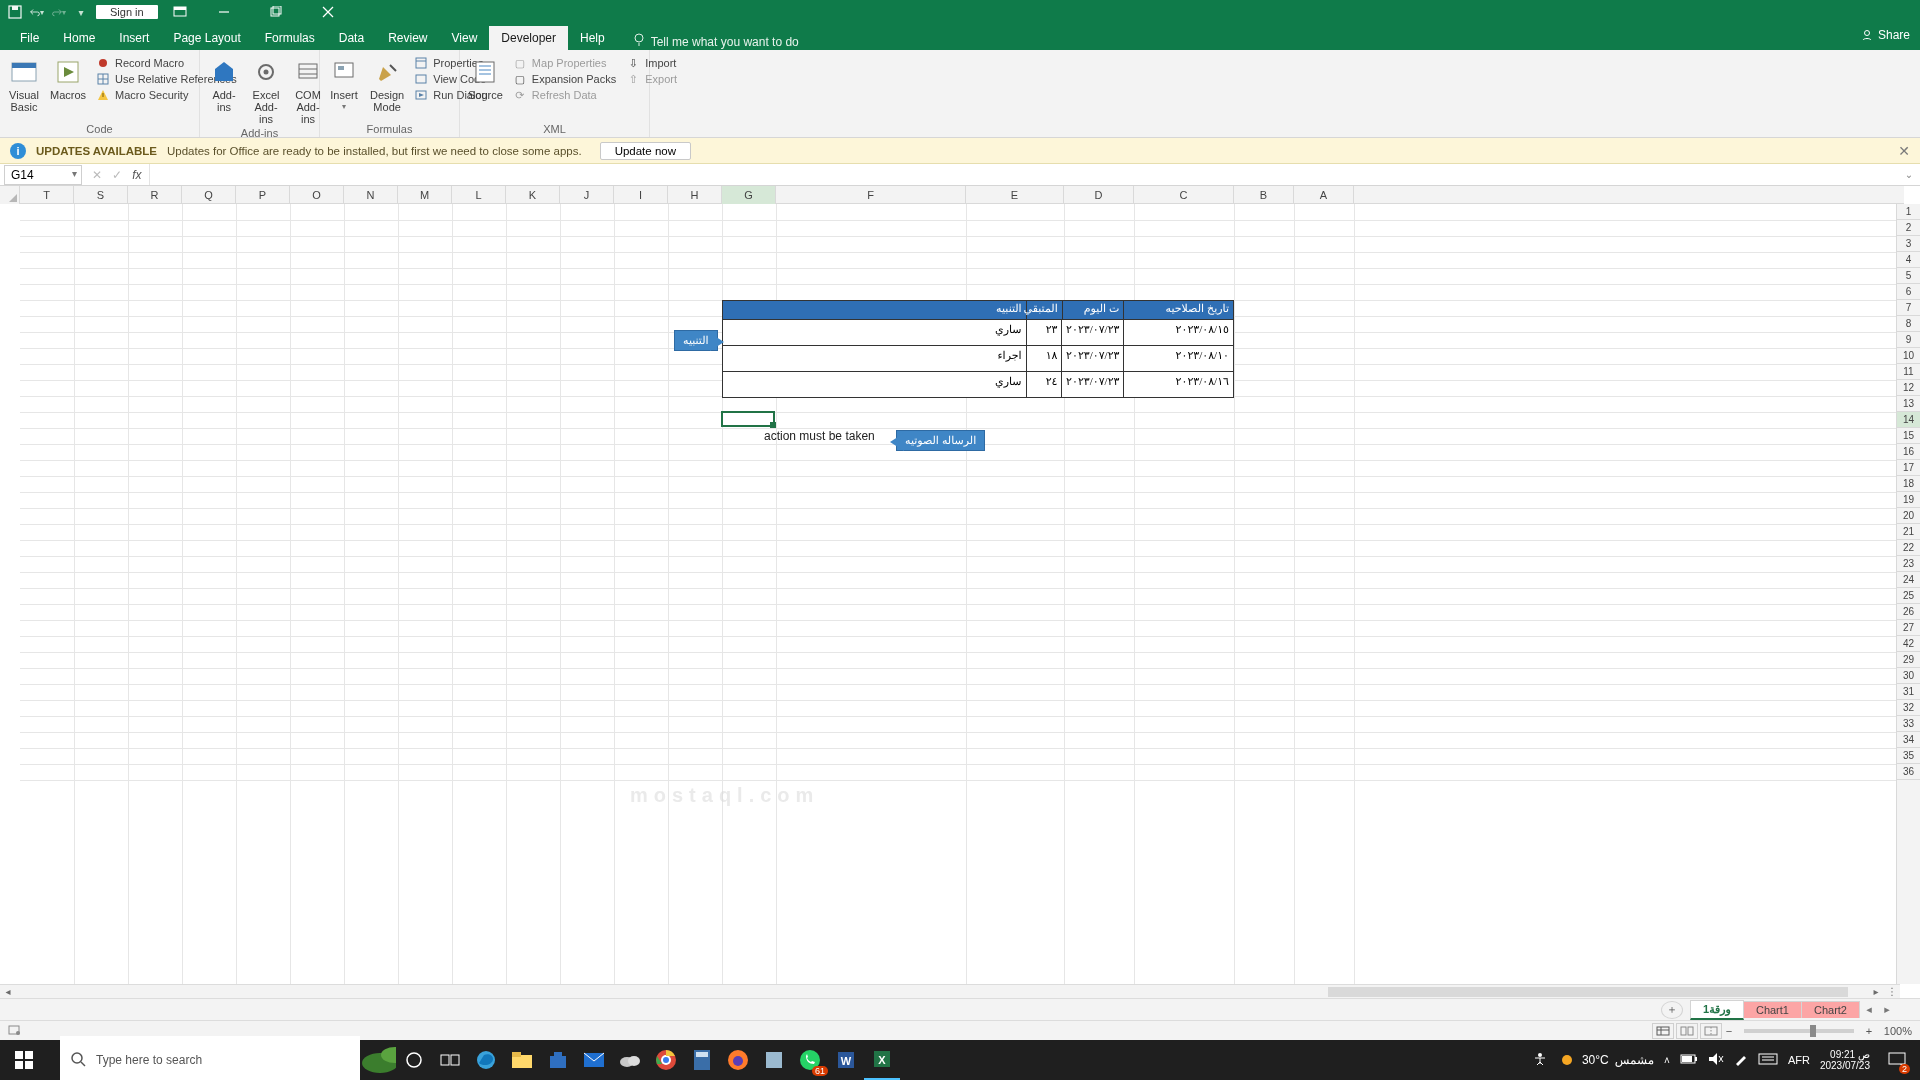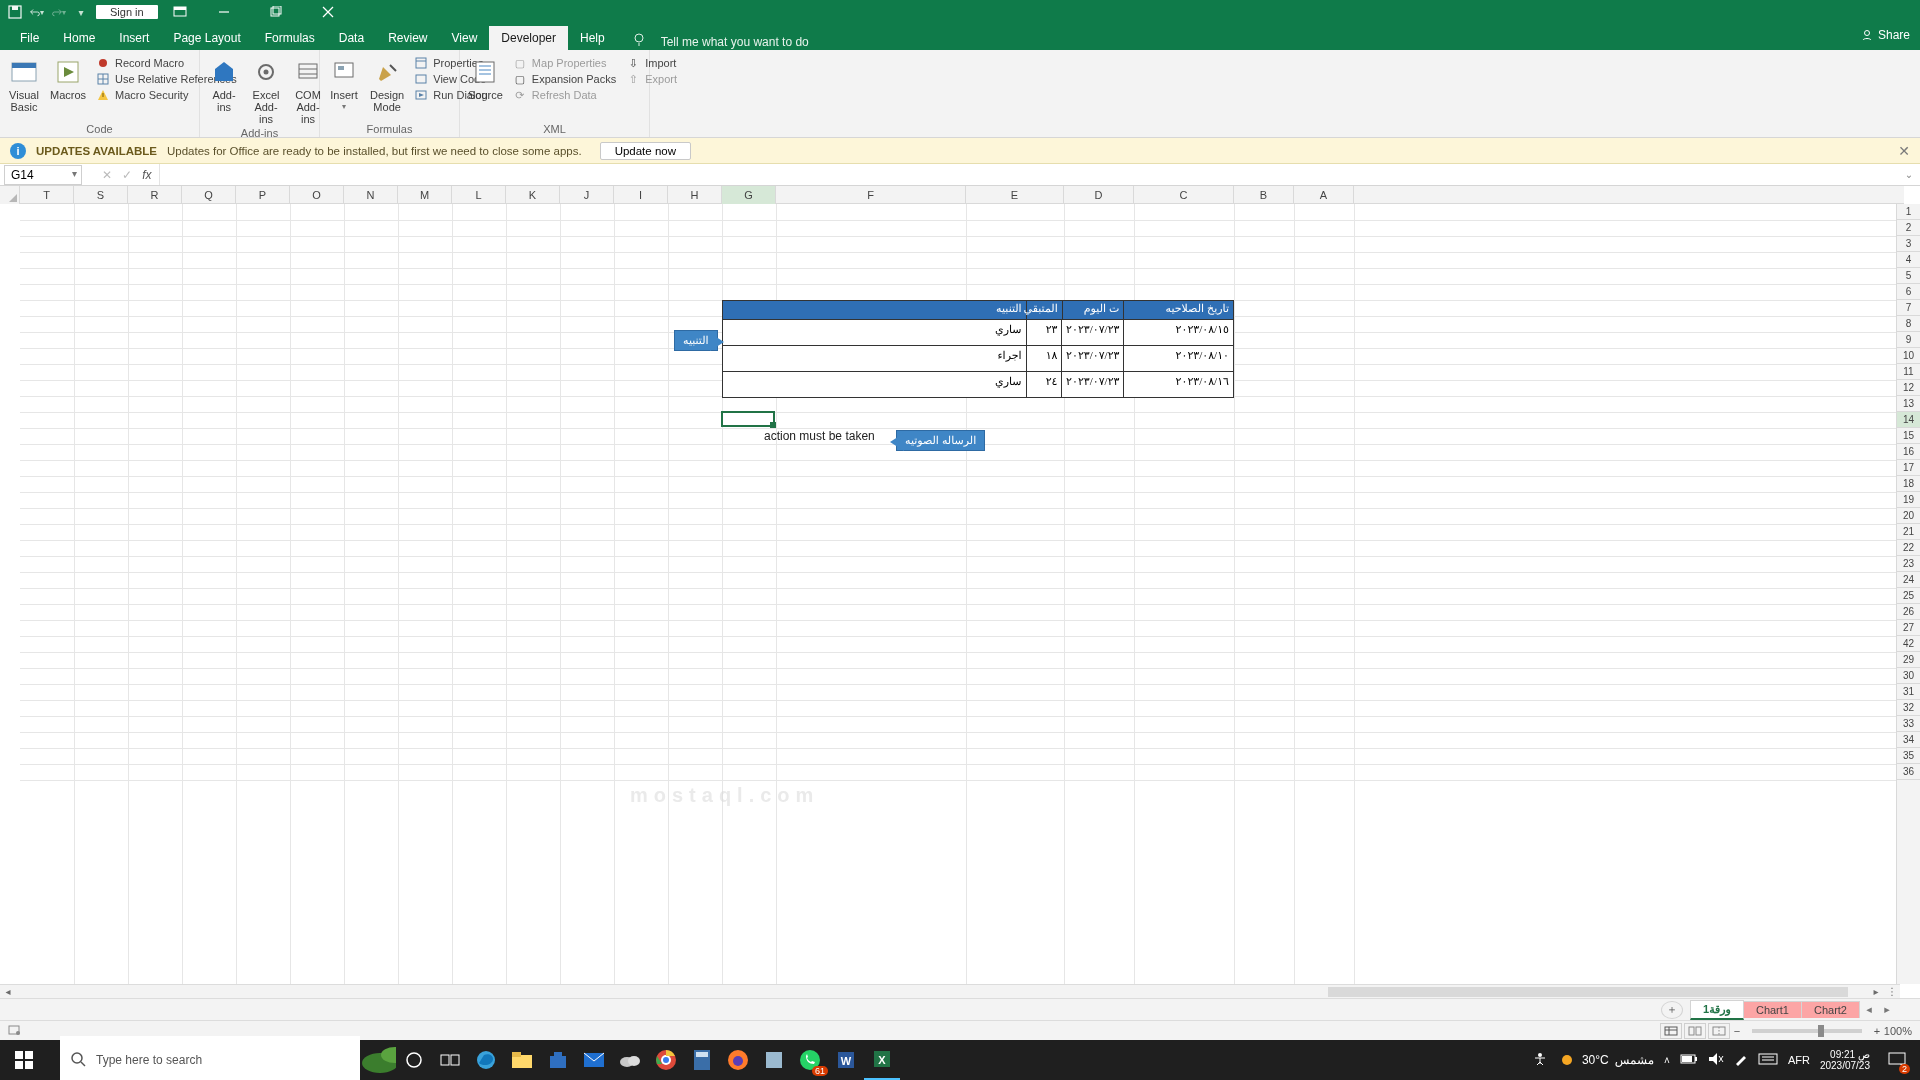--- a/index.html
+++ b/index.html
@@ -29,21 +29,21 @@
   .signin { background:#fff; color:#333; padding:1px 14px; font-size:11px; border-radius:1px; }
   .win-btn { width:44px; height:24px; display:flex; align-items:center; justify-content:center; }
   .win-btn svg { stroke:#fff; }
   .ribbon-display { width:28px; height:24px; display:flex; align-items:center; justify-content:center; }
 
   
   .ribbontabs { height:26px; background:#0f7b4a; display:flex; align-items:flex-end; color:#fff; font-size:12px; padding-left:8px; position:relative;}
   .ribbontabs .tab { padding:5px 12px 5px; cursor:default; }
   .ribbontabs .tab.active { background:#f3f3f3; color:#1a1a1a; }
   .ribbontabs .file { background:transparent; }
-  .tellme { display:flex; align-items:center; gap:16px; color:#e8f3ec; padding-left:16px; }
+  .tellme { display:flex; align-items:center; gap:6px; color:#e8f3ec; padding-left:16px; }
   .share { position:absolute; right:10px; top:4px; display:flex; align-items:center; gap:4px; color:#fff; font-size:12px;}
   .share svg { stroke:#fff; }
 
   
   .ribbon { height:88px; background:#f3f3f3; border-bottom:1px solid #d6d6d6; display:flex; font-size:11px; color:#3b3b3b; }
   .group { border-right:1px solid #e1e1e1; padding:4px 8px 0 8px; display:flex; flex-direction:column; justify-content:space-between; }
   .group-label { text-align:center; color:#666; font-size:11px; padding:2px 0 2px; }
   .btn-col { display:flex; flex-direction:column; align-items:center; justify-content:flex-start; gap:1px; padding-top:2px;}
   .btn-col .ico { width:32px; height:32px; display:flex; align-items:center; justify-content:center; }
   .btn-col .lbl { text-align:center; line-height:12px; }
@@ -55,21 +55,21 @@
 
   
   .msgbar { height:26px; background:#fdf6d9; border-bottom:1px solid #e6deae; display:flex; align-items:center; font-size:11.5px; color:#5a502b; padding:0 10px; gap:10px;}
   .msgbar .info-icon { width:16px; height:16px; border-radius:50%; background:#2f8ed7; color:#fff; display:flex; align-items:center; justify-content:center; font-weight:bold; font-size:11px;}
   .msgbar .title { font-weight:600; color:#6b5a1c;}
   .msgbar .upd-btn { margin-left:8px; background:#fff; border:1px solid #c9c9c9; padding:2px 14px; font-size:11.5px; border-radius:2px;}
   .msgbar .close { margin-left:auto; color:#7a7a7a; font-size:14px;}
 
   
   .formulabar { height:22px; border-bottom:1px solid #d5d5d5; display:flex; align-items:center; font-size:12px; }
-  .namebox { width:78px; height:20px; border:1px solid #cfcfcf; margin:0 12px 0 4px; display:flex; align-items:center; padding:0 18px 0 6px; position:relative; background:#fff;}
+  .namebox { width:78px; height:20px; border:1px solid #cfcfcf; margin:0 2px 0 4px; display:flex; align-items:center; padding:0 18px 0 6px; position:relative; background:#fff;}
   .namebox::after { content:"▾"; position:absolute; right:4px; top:2px; color:#777; font-size:10px;}
   .fx-btns { display:flex; align-items:center; gap:10px; padding:0 8px; color:#9a9a9a;}
   .fx-btns .fx { font-style:italic; color:#555;}
   .formula-input { flex:1; border-left:1px solid #e4e4e4; height:100%; padding:2px 6px; }
   .formula-expand { width:22px; text-align:center; color:#888; font-size:10px;}
 
   
   .gridwrap { position:relative; height:calc(1080px - 24px - 26px - 88px - 26px - 22px - 22px - 20px - 40px); background:#fff; }
   
   .colheaders { position:absolute; top:0; left:0; right:16px; height:18px; background:#f3f3f3; border-bottom:1px solid #d9d9d9; display:flex; }
@@ -639,21 +639,21 @@
     </div>
   <div class="viewbtn">
       <svg width="14" height="10">
         <rect x="1" y="1" width="12" height="8" fill="none" stroke="#8a8a8a"></rect>
         <line x1="7" y1="1" x2="7" y2="9" stroke="#8a8a8a" stroke-dasharray="1.5"></line>
       </svg>
     </div>
   <span class="zoomminus">−</span>
   <div class="zoomslider"></div>
   <span class="zoomplus">+</span>
-  <span style="">100%</span>
+  <span style="margin-left:8px;">100%</span>
 </div>
 
 <div class="taskbar">
   <div class="start">
       <svg width="18" height="18">
         <rect x="0" y="0" width="8" height="8" fill="#fff"></rect>
         <rect x="10" y="0" width="8" height="8" fill="#fff"></rect>
         <rect x="0" y="10" width="8" height="8" fill="#fff"></rect>
         <rect x="10" y="10" width="8" height="8" fill="#fff"></rect>
       </svg>

